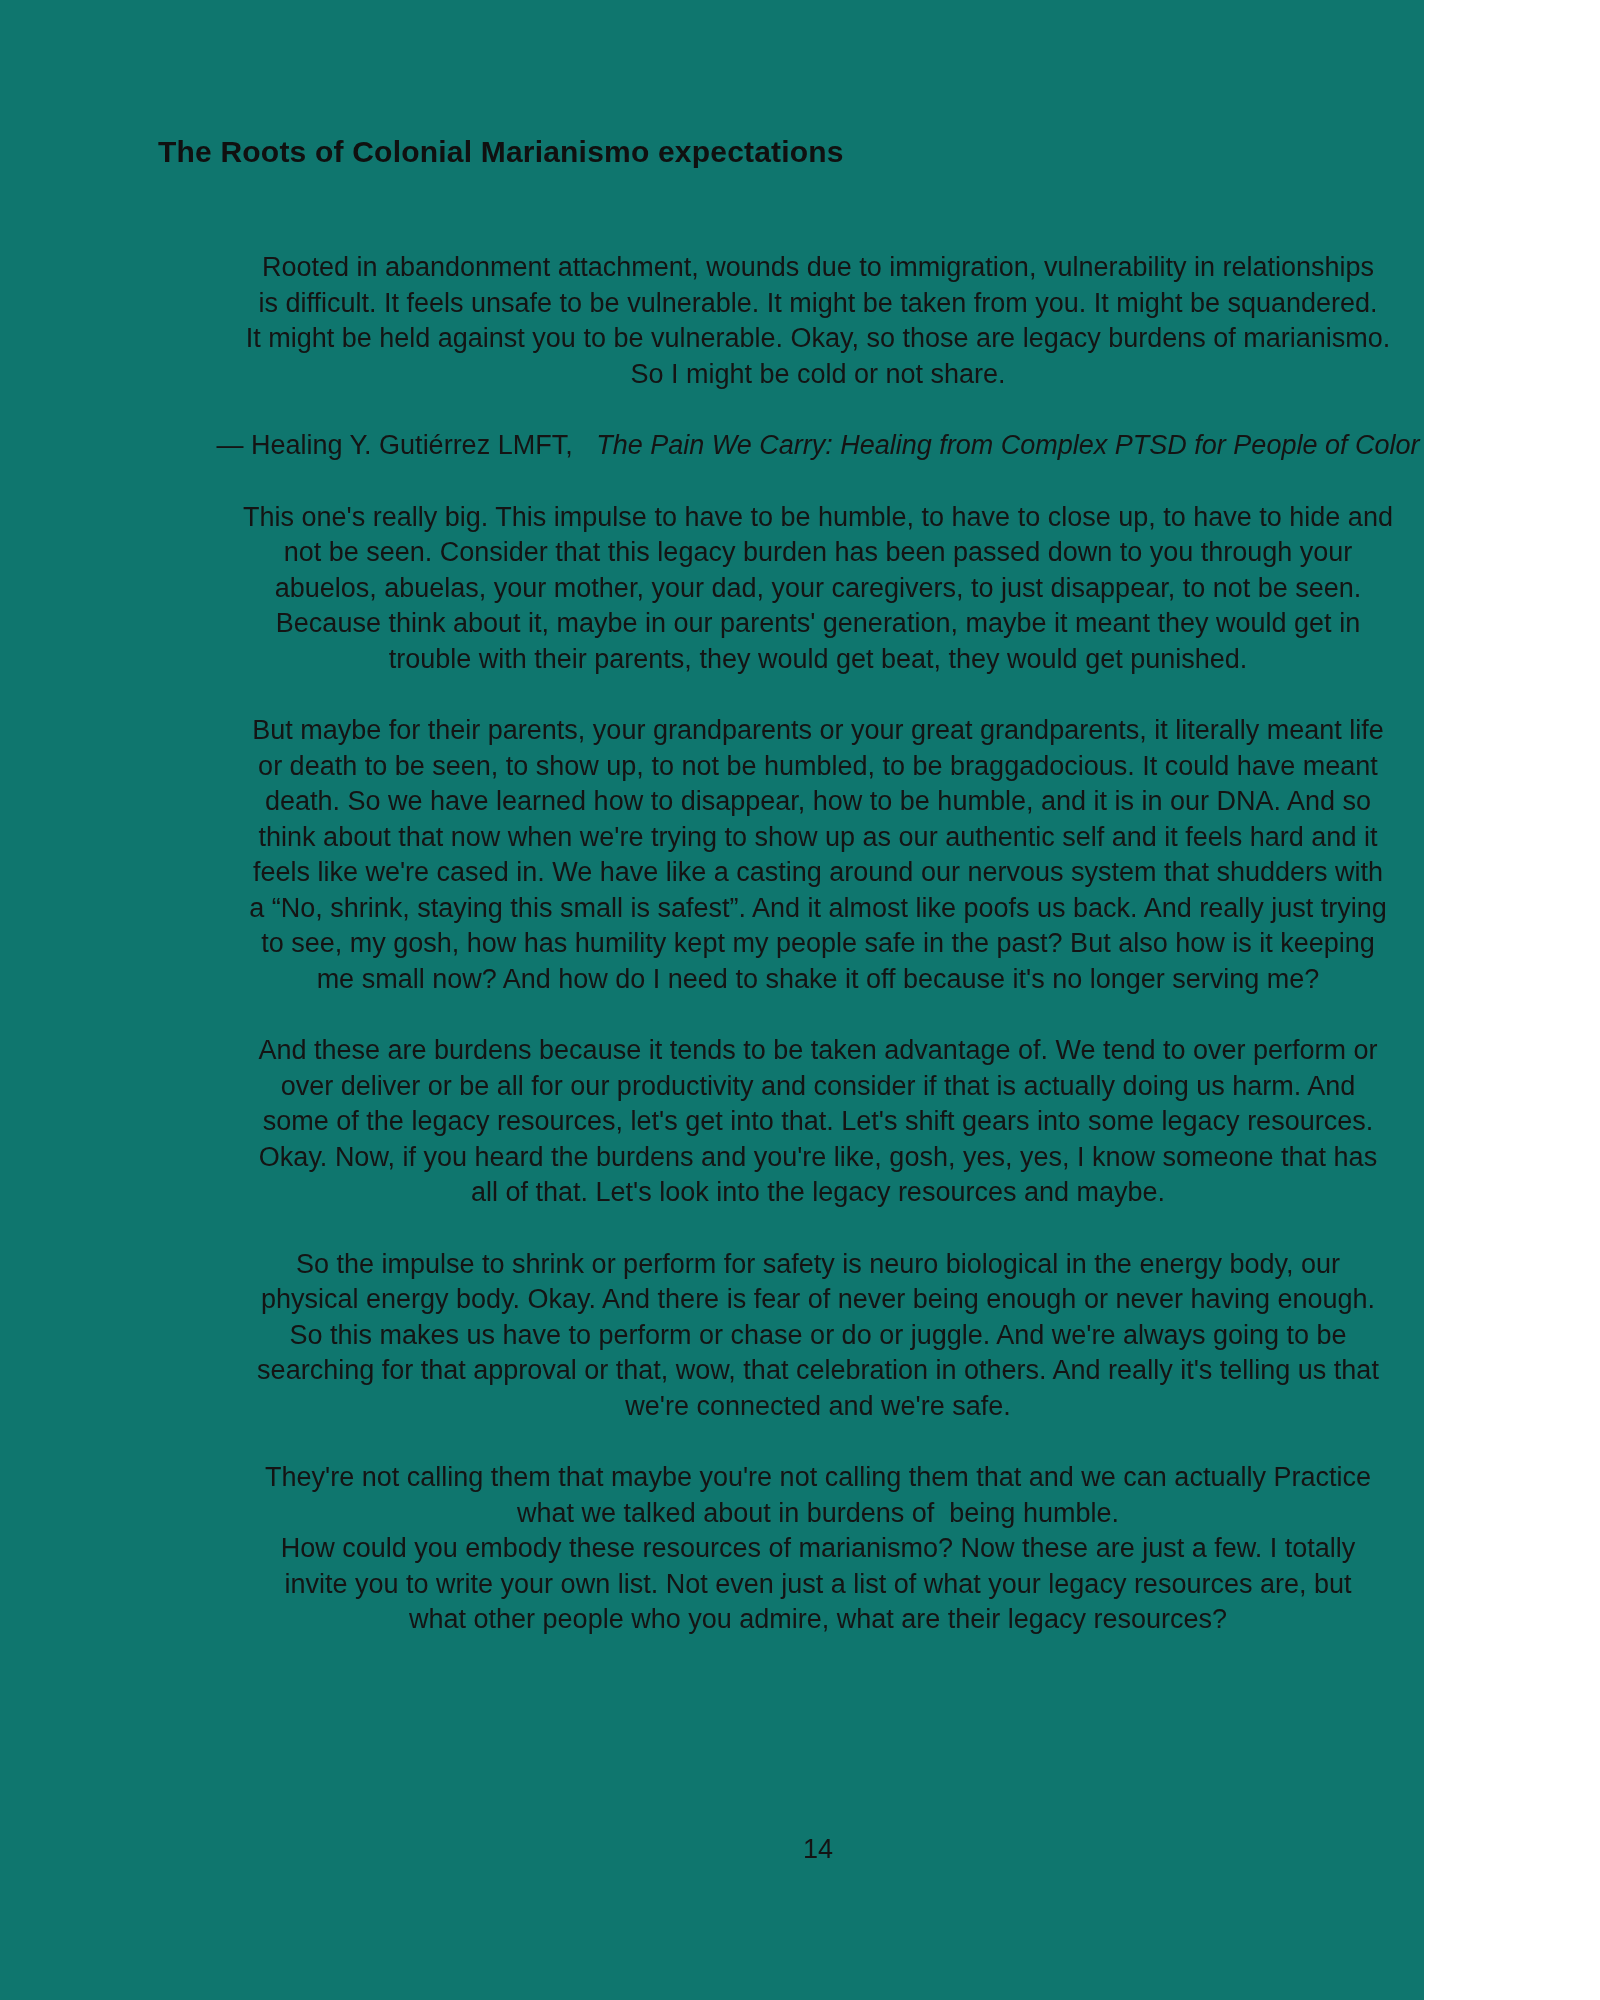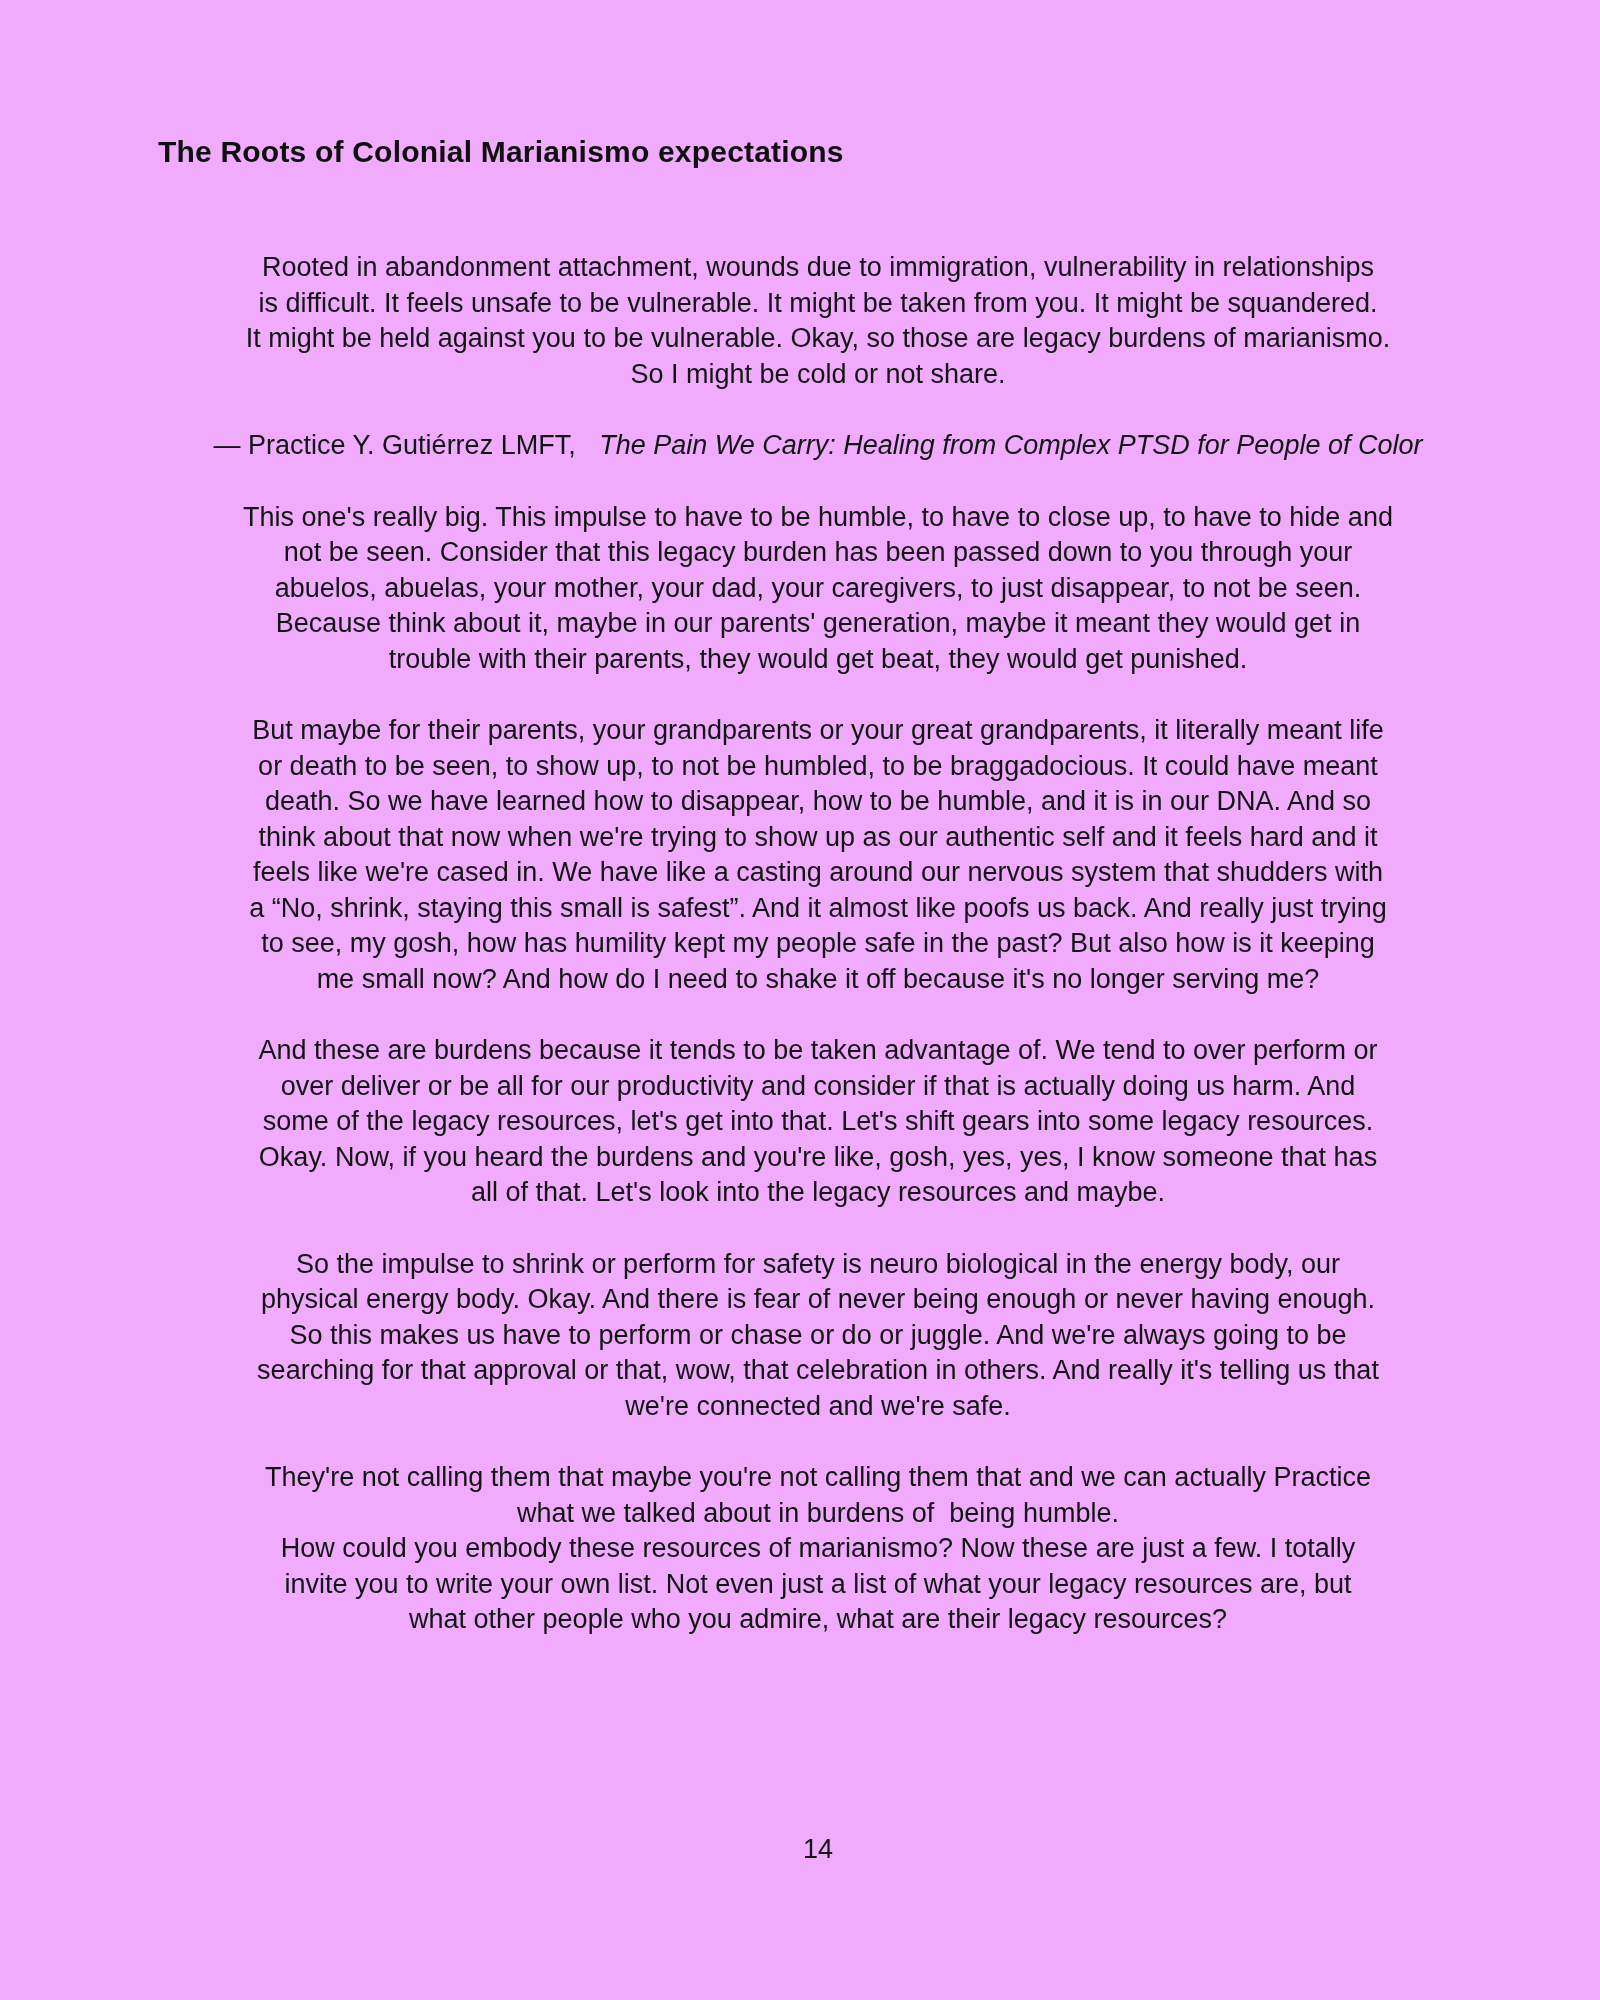--- a/index.html
+++ b/index.html
@@ -2,23 +2,23 @@
 <html><head>
 <meta charset="utf-8">
 <style>
   html, body {
     margin: 0;
     padding: 0;
     background: #ffffff;
   }
   .page {
     position: relative;
-    width: 1600px;
+    width: 1424px;
     height: 2000px;
-    background: #f0abfc;
+    background: #0f766e;
     overflow: hidden;
     font-family: "Liberation Sans", "DejaVu Sans", sans-serif;
     color: #141414;
   }
   .content {
     position: absolute;
     left: 158px;
     top: 132px;
     width: 1320px;
   }
@@ -67,21 +67,21 @@
 
     <h1 class="doc-title">The Roots of Colonial Marianismo expectations</h1>
 
     <div class="para line-text">Rooted in abandonment attachment, wounds due to immigration, vulnerability in relationships
 is difficult. It feels unsafe to be vulnerable. It might be taken from you. It might be squandered.
 It might be held against you to be vulnerable. Okay, so those are legacy burdens of marianismo.
 So I might be cold or not share.</div>
 
 
     <div class="para">
-      <div class="attribution"><span>— Practice Y. Gutiérrez LMFT, </span><span class="book-title">The Pain We Carry: Healing from Complex PTSD for People of Color</span></div>
+      <div class="attribution"><span>— Healing Y. Gutiérrez LMFT, </span><span class="book-title">The Pain We Carry: Healing from Complex PTSD for People of Color</span></div>
     </div>
 
     <div class="para line-text">This one's really big. This impulse to have to be humble, to have to close up, to have to hide and
 not be seen. Consider that this legacy burden has been passed down to you through your
 abuelos, abuelas, your mother, your dad, your caregivers, to just disappear, to not be seen.
 Because think about it, maybe in our parents' generation, maybe it meant they would get in
 trouble with their parents, they would get beat, they would get punished.</div>
 
     <div class="para line-text">But maybe for their parents, your grandparents or your great grandparents, it literally meant life
 or death to be seen, to show up, to not be humbled, to be braggadocious. It could have meant

